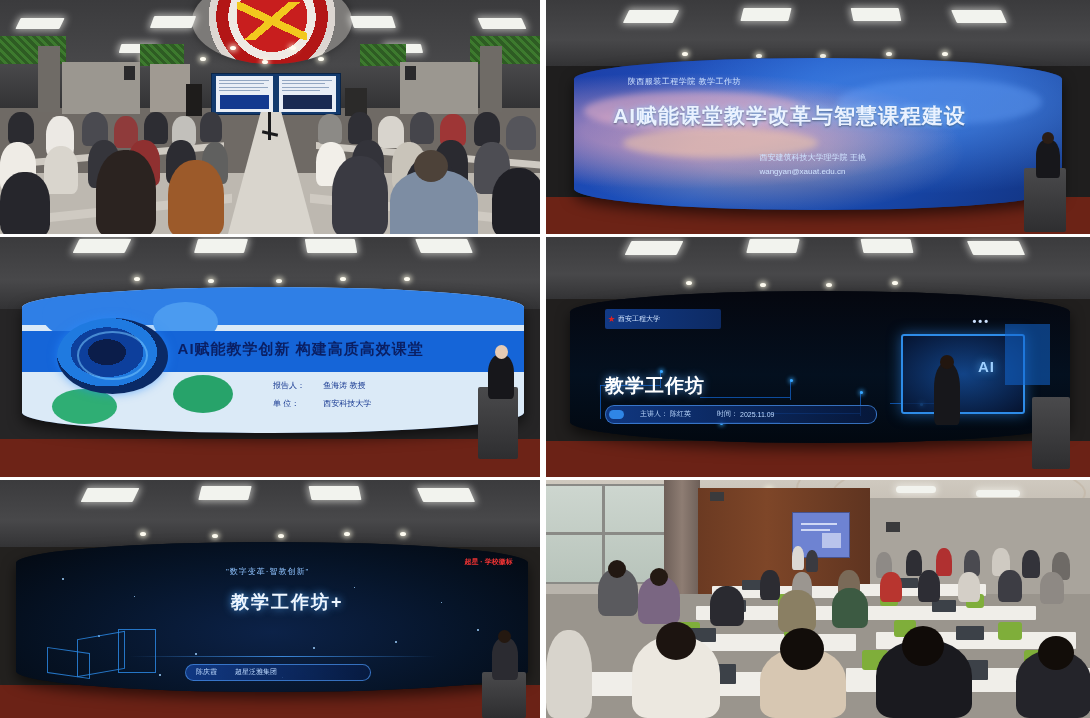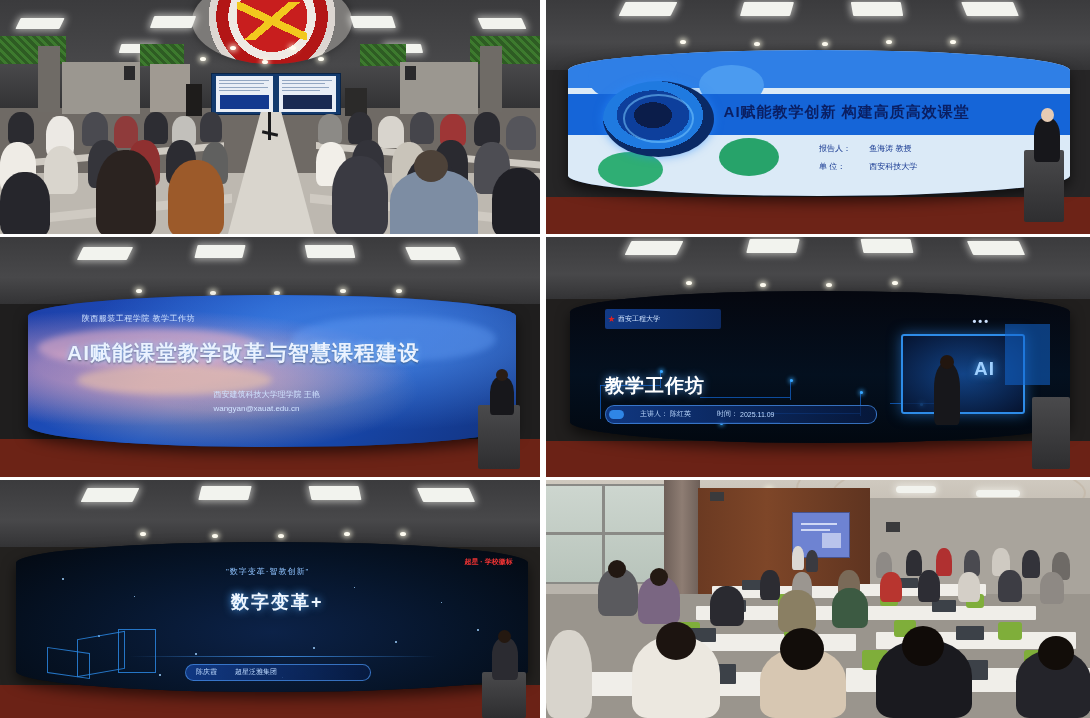--- a/index.html
+++ b/index.html
@@ -215,20 +215,53 @@
     <div class="attendee" style="left:96px;top:150px;width:60px;height:86px;background:#2b2320;"></div>
     <div class="attendee" style="left:168px;top:160px;width:56px;height:76px;background:#9c5a2a;"></div>
     <div class="attendee" style="left:332px;top:156px;width:56px;height:80px;background:#3a3a42;"></div>
     <div class="attendee" style="left:404px;top:156px;width:54px;height:78px;background:#2a2a31;"></div>
     <div class="attendee" style="left:390px;top:170px;width:88px;height:70px;background:#7d8da3;border-radius:44% 44% 10% 10%;"></div>
     <div class="head" style="left:414px;top:150px;width:34px;height:32px;background:#4d4239;"></div>
     <div class="attendee" style="left:0px;top:172px;width:50px;height:64px;background:#26262c;"></div>
     <div class="attendee" style="left:492px;top:168px;width:53px;height:68px;background:#1f1f25;"></div>
   </div>
 
+  <div class="cell" style="background:#3c3a39;">
+    <div class="ceiling" style="height:28%;"></div>
+    <div class="ceilpanel" style="left:80px;top:10px;width:50px;height:13px;transform:skewX(-26deg);"></div>
+    <div class="ceilpanel" style="left:196px;top:8px;width:48px;height:13px;transform:skewX(-14deg);"></div>
+    <div class="ceilpanel" style="left:306px;top:8px;width:48px;height:13px;transform:skewX(12deg);"></div>
+    <div class="ceilpanel" style="left:408px;top:10px;width:50px;height:13px;transform:skewX(24deg);"></div>
+    <div class="downlight" style="left:136px;top:52px;"></div>
+    <div class="downlight" style="left:210px;top:54px;"></div>
+    <div class="downlight" style="left:274px;top:54px;"></div>
+    <div class="downlight" style="left:340px;top:52px;"></div>
+    <div class="downlight" style="left:396px;top:52px;"></div>
+    <div class="wall" style="top:28%;height:58%;background:#1f1e1e;"></div>
+    <div class="floor" style="height:16%;background:#6c2316;"></div>
+
+    <div class="stage" style="left:28px;top:58px;width:488px;height:152px;background:#16327e;">
+      <div class="stage-inner">
+        <div class="slide-wave"></div>
+        <div class="wave" style="left:2%;top:22%;width:46%;height:26%;background:#f0b6c8;"></div>
+        <div class="wave" style="left:10%;top:46%;width:40%;height:20%;background:#f6cba6;"></div>
+        <div class="wave" style="left:54%;top:14%;width:42%;height:30%;background:#6fa9ff;opacity:.35;"></div>
+
+        <div class="t-wave-small" style="left:11%;top:12%;font-size:8px;letter-spacing:.5px;">陕西服装工程学院 教学工作坊</div>
+        <div class="t-wave-title" style="left:8%;top:29%;font-size:21px;letter-spacing:1px;">AI赋能课堂教学改革与智慧课程建设</div>
+        <div class="t-wave-small" style="left:38%;top:62%;font-size:8px;">西安建筑科技大学理学院 王艳</div>
+        <div class="t-wave-small" style="left:38%;top:72%;font-size:8px;">wangyan@xauat.edu.cn</div>
+      </div>
+    </div>
+
+    <div class="podium" style="left:478px;top:168px;width:42px;height:64px;"></div>
+    <div class="person" style="left:490px;top:140px;width:24px;height:38px;"></div>
+    <div class="head" style="left:496px;top:132px;width:12px;height:12px;background:#2a1d16;"></div>
+  </div>
+
   <div class="cell" style="background:#3a3a3c;">
     <div class="ceiling" style="height:30%;"></div>
     <div class="ceilpanel" style="left:76px;top:2px;width:52px;height:14px;transform:skewX(-26deg);"></div>
     <div class="ceilpanel" style="left:196px;top:2px;width:50px;height:14px;transform:skewX(-16deg);"></div>
     <div class="ceilpanel" style="left:306px;top:2px;width:50px;height:14px;transform:skewX(10deg);"></div>
     <div class="ceilpanel" style="left:418px;top:2px;width:52px;height:14px;transform:skewX(22deg);"></div>
     <div class="downlight" style="left:134px;top:40px;"></div>
     <div class="downlight" style="left:208px;top:42px;"></div>
     <div class="downlight" style="left:276px;top:42px;"></div>
     <div class="downlight" style="left:340px;top:40px;"></div>
@@ -254,53 +287,20 @@
         <div class="t-sub" style="left:50%;top:76%;font-size:8px;">单  位：</div>
         <div class="t-sub" style="left:60%;top:76%;font-size:8px;">西安科技大学</div>
 
         <div class="greenlogo" style="right:3%;bottom:6%;width:24px;height:24px;"></div>
       </div>
     </div>
 
     <div class="podium" style="left:478px;top:150px;width:40px;height:72px;"></div>
     <div class="person" style="left:488px;top:118px;width:26px;height:44px;"></div>
     <div class="head" style="left:495px;top:108px;width:13px;height:14px;background:#e6cbb4;"></div>
-  </div>
-
-  <div class="cell" style="background:#3c3a39;">
-    <div class="ceiling" style="height:28%;"></div>
-    <div class="ceilpanel" style="left:80px;top:10px;width:50px;height:13px;transform:skewX(-26deg);"></div>
-    <div class="ceilpanel" style="left:196px;top:8px;width:48px;height:13px;transform:skewX(-14deg);"></div>
-    <div class="ceilpanel" style="left:306px;top:8px;width:48px;height:13px;transform:skewX(12deg);"></div>
-    <div class="ceilpanel" style="left:408px;top:10px;width:50px;height:13px;transform:skewX(24deg);"></div>
-    <div class="downlight" style="left:136px;top:52px;"></div>
-    <div class="downlight" style="left:210px;top:54px;"></div>
-    <div class="downlight" style="left:274px;top:54px;"></div>
-    <div class="downlight" style="left:340px;top:52px;"></div>
-    <div class="downlight" style="left:396px;top:52px;"></div>
-    <div class="wall" style="top:28%;height:58%;background:#1f1e1e;"></div>
-    <div class="floor" style="height:16%;background:#6c2316;"></div>
-
-    <div class="stage" style="left:28px;top:58px;width:488px;height:152px;background:#16327e;">
-      <div class="stage-inner">
-        <div class="slide-wave"></div>
-        <div class="wave" style="left:2%;top:22%;width:46%;height:26%;background:#f0b6c8;"></div>
-        <div class="wave" style="left:10%;top:46%;width:40%;height:20%;background:#f6cba6;"></div>
-        <div class="wave" style="left:54%;top:14%;width:42%;height:30%;background:#6fa9ff;opacity:.35;"></div>
-
-        <div class="t-wave-small" style="left:11%;top:12%;font-size:8px;letter-spacing:.5px;">陕西服装工程学院 教学工作坊</div>
-        <div class="t-wave-title" style="left:8%;top:29%;font-size:21px;letter-spacing:1px;">AI赋能课堂教学改革与智慧课程建设</div>
-        <div class="t-wave-small" style="left:38%;top:62%;font-size:8px;">西安建筑科技大学理学院 王艳</div>
-        <div class="t-wave-small" style="left:38%;top:72%;font-size:8px;">wangyan@xauat.edu.cn</div>
-      </div>
-    </div>
-
-    <div class="podium" style="left:478px;top:168px;width:42px;height:64px;"></div>
-    <div class="person" style="left:490px;top:140px;width:24px;height:38px;"></div>
-    <div class="head" style="left:496px;top:132px;width:12px;height:12px;background:#2a1d16;"></div>
   </div>
 
   <div class="cell" style="background:#3a3836;">
     <div class="ceiling" style="height:26%;"></div>
     <div class="ceilpanel" style="left:82px;top:4px;width:52px;height:14px;transform:skewX(-26deg);"></div>
     <div class="ceilpanel" style="left:202px;top:2px;width:50px;height:14px;transform:skewX(-14deg);"></div>
     <div class="ceilpanel" style="left:316px;top:2px;width:50px;height:14px;transform:skewX(12deg);"></div>
     <div class="ceilpanel" style="left:424px;top:4px;width:52px;height:14px;transform:skewX(24deg);"></div>
     <div class="downlight" style="left:140px;top:44px;"></div>
     <div class="downlight" style="left:214px;top:46px;"></div>
@@ -339,21 +339,21 @@
 
         <div class="pillbar" style="left:7%;top:75%;width:54%;height:11%;">
           <span class="pillbtn"></span>
           <span class="t-pill" style="margin-left:16px;font-size:7px;">主讲人：</span>
           <span class="t-pill" style="margin-left:2px;font-size:7px;">陈红英</span>
           <span class="t-pill" style="margin-left:26px;font-size:7px;">时间：</span>
           <span class="t-pill" style="margin-left:2px;font-size:7px;">2025.11.09</span>
         </div>
 
         <div class="aiscreen" style="right:9%;top:28%;width:24%;height:50%;"></div>
-        <div class="ailabel" style="right:15%;top:44%;font-size:19px;">AI</div>
+        <div class="ailabel" style="right:15%;top:44%;font-size:15px;">AI</div>
         <div class="circuit" style="right:4%;top:22%;width:9%;height:40%;background:#1266cf;opacity:.55;"></div>
       </div>
     </div>
 
     <div class="podium" style="left:486px;top:160px;width:38px;height:72px;"></div>
     <div class="person" style="left:388px;top:126px;width:26px;height:62px;"></div>
     <div class="head" style="left:394px;top:118px;width:14px;height:14px;background:#22160f;"></div>
   </div>
 
   <div class="cell" style="background:#3e3b39;">
@@ -385,21 +385,21 @@
           <div class="star" style="left:83%;top:40%;width:1px;height:1px;"></div>
           <div class="star" style="left:90%;top:58%;width:2px;height:2px;"></div>
           <div class="star" style="left:28%;top:88%;width:2px;height:2px;"></div>
           <div class="star" style="left:52%;top:90%;width:1px;height:1px;"></div>
         </div>
         <div class="wirebox" style="left:12%;top:62%;width:9%;height:24%;transform:skewY(-10deg);"></div>
         <div class="wirebox" style="left:20%;top:58%;width:7%;height:28%;"></div>
         <div class="wirebox" style="left:6%;top:72%;width:8%;height:16%;transform:skewY(8deg);"></div>
 
         <div class="t-ai-kicker" style="left:41%;top:16%;font-size:8px;letter-spacing:1px;">"数字变革·智教创新"</div>
-        <div class="t-ai-title" style="left:42%;top:32%;font-size:18px;letter-spacing:2px;">数字变革+</div>
+        <div class="t-ai-title" style="left:42%;top:32%;font-size:18px;letter-spacing:2px;">教学工作坊+</div>
         <div class="divline" style="left:22%;top:76%;width:60%;"></div>
 
         <div class="pillbar" style="left:33%;top:81%;width:36%;height:10%;">
           <span class="t-pill" style="margin-left:10px;font-size:7px;">陈庆霞</span>
           <span class="t-pill" style="margin-left:18px;font-size:7px;">超星泛雅集团</span>
         </div>
 
         <div class="redlogo" style="right:3%;top:10%;font-size:7px;">超星 · 学校徽标</div>
       </div>
     </div>

